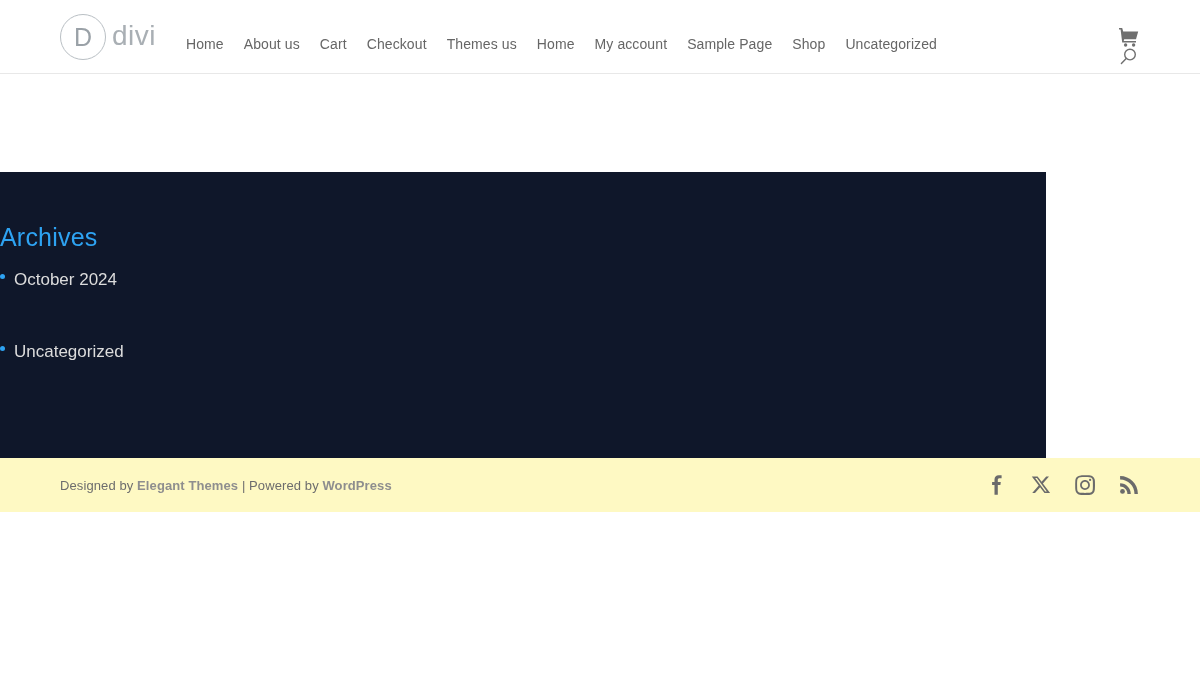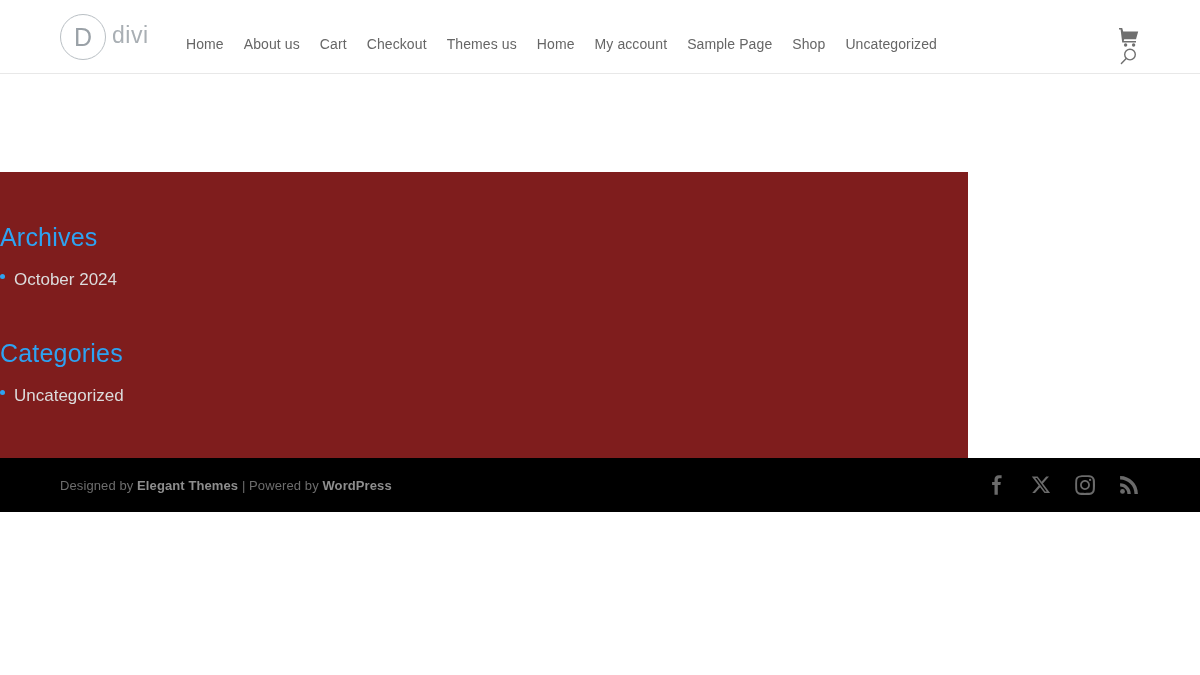--- a/index.html
+++ b/index.html
@@ -27,21 +27,21 @@
     height:46px;
   }
   .logo-mark{
     width:46px; height:46px; border-radius:50%;
     border:1.5px solid #b9bfc4;
     display:flex; align-items:center; justify-content:center;
     font-size:25px; color:#9aa1a7; font-weight:400;
     line-height:1;
   }
   .logo-text{
-    font-size:23px; color:#a9afb4; letter-spacing:0.5px;
+    font-size:28px; color:#a9afb4; letter-spacing:0.5px;
     line-height:1; font-weight:400; padding-bottom:3px;
   }
 
   .main-nav{
     position:absolute; left:116px; top:0;
     height:74px; display:flex; align-items:center; gap:0;
     padding-top:13px;
   }
   .nav-item{
     font-size:14px; color:#666666;
@@ -56,22 +56,22 @@
   .search-icon{
     position:absolute; right:2px; top:47px;
     width:20px; height:20px; cursor:pointer;
   }
 
   
   .content-gap{ width:1200px; height:98px; background:#ffffff; }
 
   
   .footer-widgets{
-    width:968px; height:286px;
-    background:#7f1d1d;
+    width:1046px; height:286px;
+    background:#0f172a;
     position:relative;
   }
   .widgets-inner{
     width:1080px; margin:0 auto; position:relative; height:286px;
   }
   .widget{ position:absolute; left:0; }
   .widget-archives{ top:50px; }
   .widget-categories{ top:166px; }
   .widget-title{
     font-size:25px; color:#2ea3f2; font-weight:400;
@@ -89,21 +89,21 @@
     content:"";
     position:absolute; left:0; top:8px;
     width:5px; height:5px; border-radius:50%;
     background:#2ea3f2;
   }
   .widget-list a{ color:#dcdcdc; text-decoration:none; cursor:pointer; }
 
   
   .footer-bottom{
     width:1200px; height:54px;
-    background:#000000;
+    background:#fef9c3;
     position:relative;
   }
   .bottom-inner{
     width:1080px; margin:0 auto; height:54px;
     display:flex; align-items:center; justify-content:space-between;
   }
   .credits{
     font-size:13px; color:#6d6d6d; letter-spacing:0.1px;
   }
   .credits a{ color:#8e8e8e; text-decoration:none; font-weight:bold; cursor:pointer; }
@@ -170,21 +170,20 @@
     <div class="widget widget-archives">
       <h3 class="widget-title">Archives</h3>
       <ul class="widget-list">
         <li>
           <a>October 2024</a>
         </li>
       </ul>
     </div>
 
     <div class="widget widget-categories">
-      <h3 class="widget-title">Categories</h3>
       <ul class="widget-list">
         <li>
           <a>Uncategorized</a>
         </li>
       </ul>
     </div>
 
   </div>
 </section>
 

